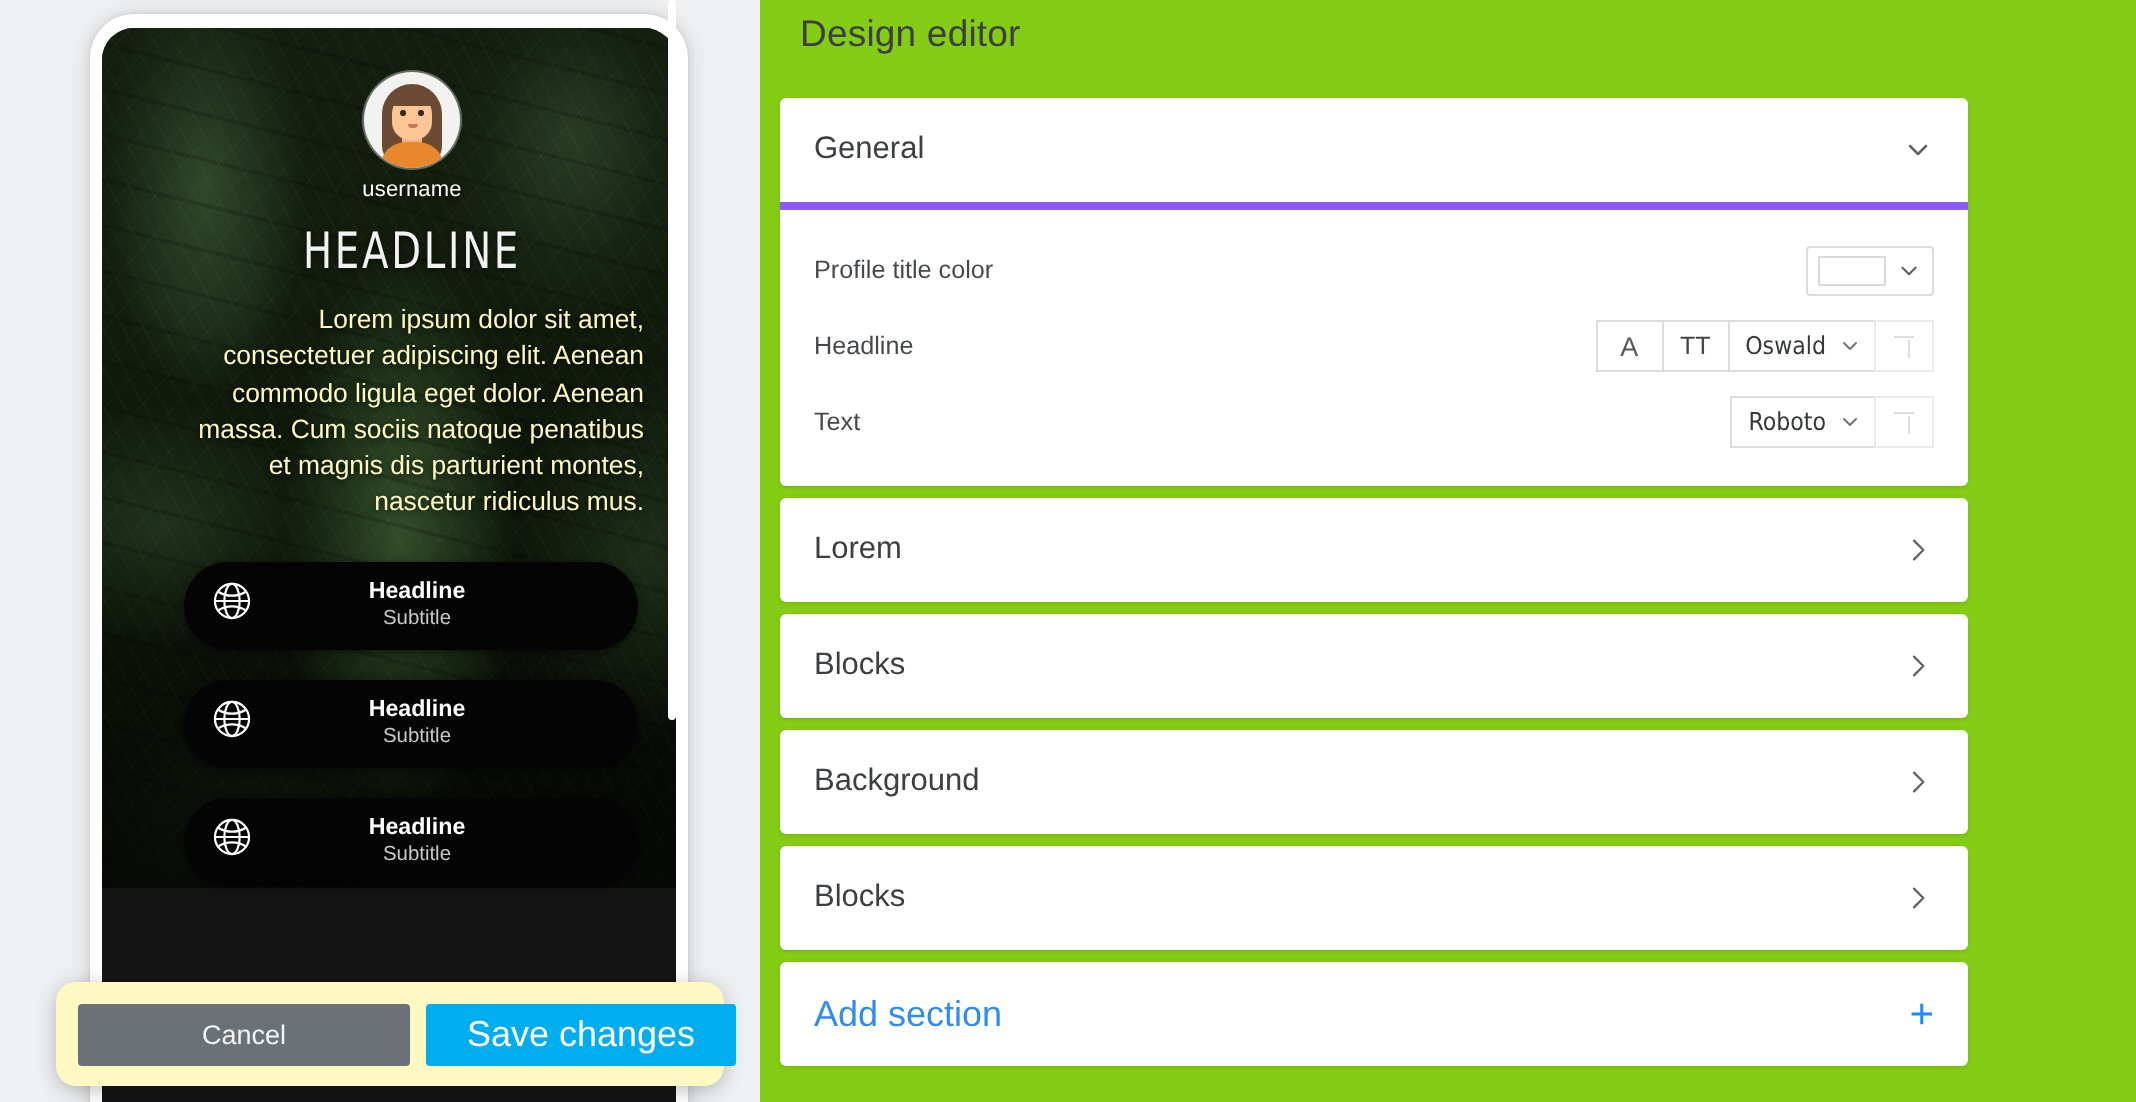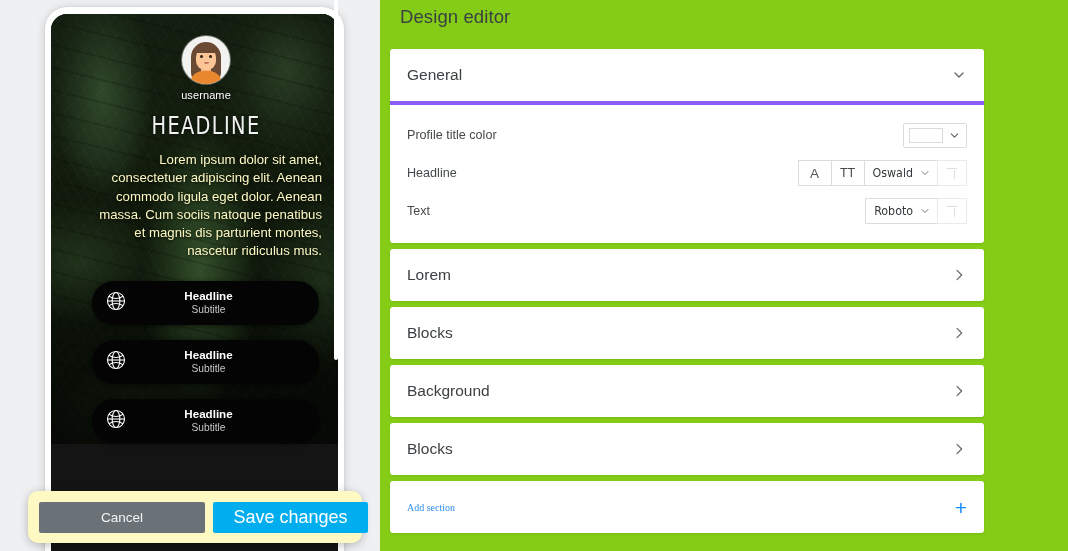--- a/index.html
+++ b/index.html
@@ -197,21 +197,21 @@
   .seg-cell.font-cell .fname { font-size: 12.3px; color:#35393c; white-space: nowrap; }
   .seg-cell.font-cell .chev { width: 12px; height: 12px; color:#70757a; }
   .seg-cell.ghost { min-width: 30px; border-color:#e9eaec; background:#fff; }
   .ghost-mark {
     width: 11px; height: 12px; position: relative;
   }
   .ghost-mark:before { content:""; position:absolute; left:0; top:1px; width:10px; height:1px; background:#dcdee0; }
   .ghost-mark:after  { content:""; position:absolute; left:7px; top:3px; width:1px; height:9px; background:#dcdee0; }
   .seg-cell.letter-a { font-size: 13.5px; color:#55595c; }
 
-  #add-section-row .card-title { color: #2e8ded; font-size: 10px; font-family: Liberation Serif, serif; }
+  #add-section-row .card-title { color: #2e8ded; font-size: 18px; }
   #add-section-plus {
     font-size: 21px; color: #1a8cff; line-height: 1; font-weight: 500;
   }
 </style>
 </head>
 <body>
 
 <div id="root">
 
   <div id="preview-pane">

